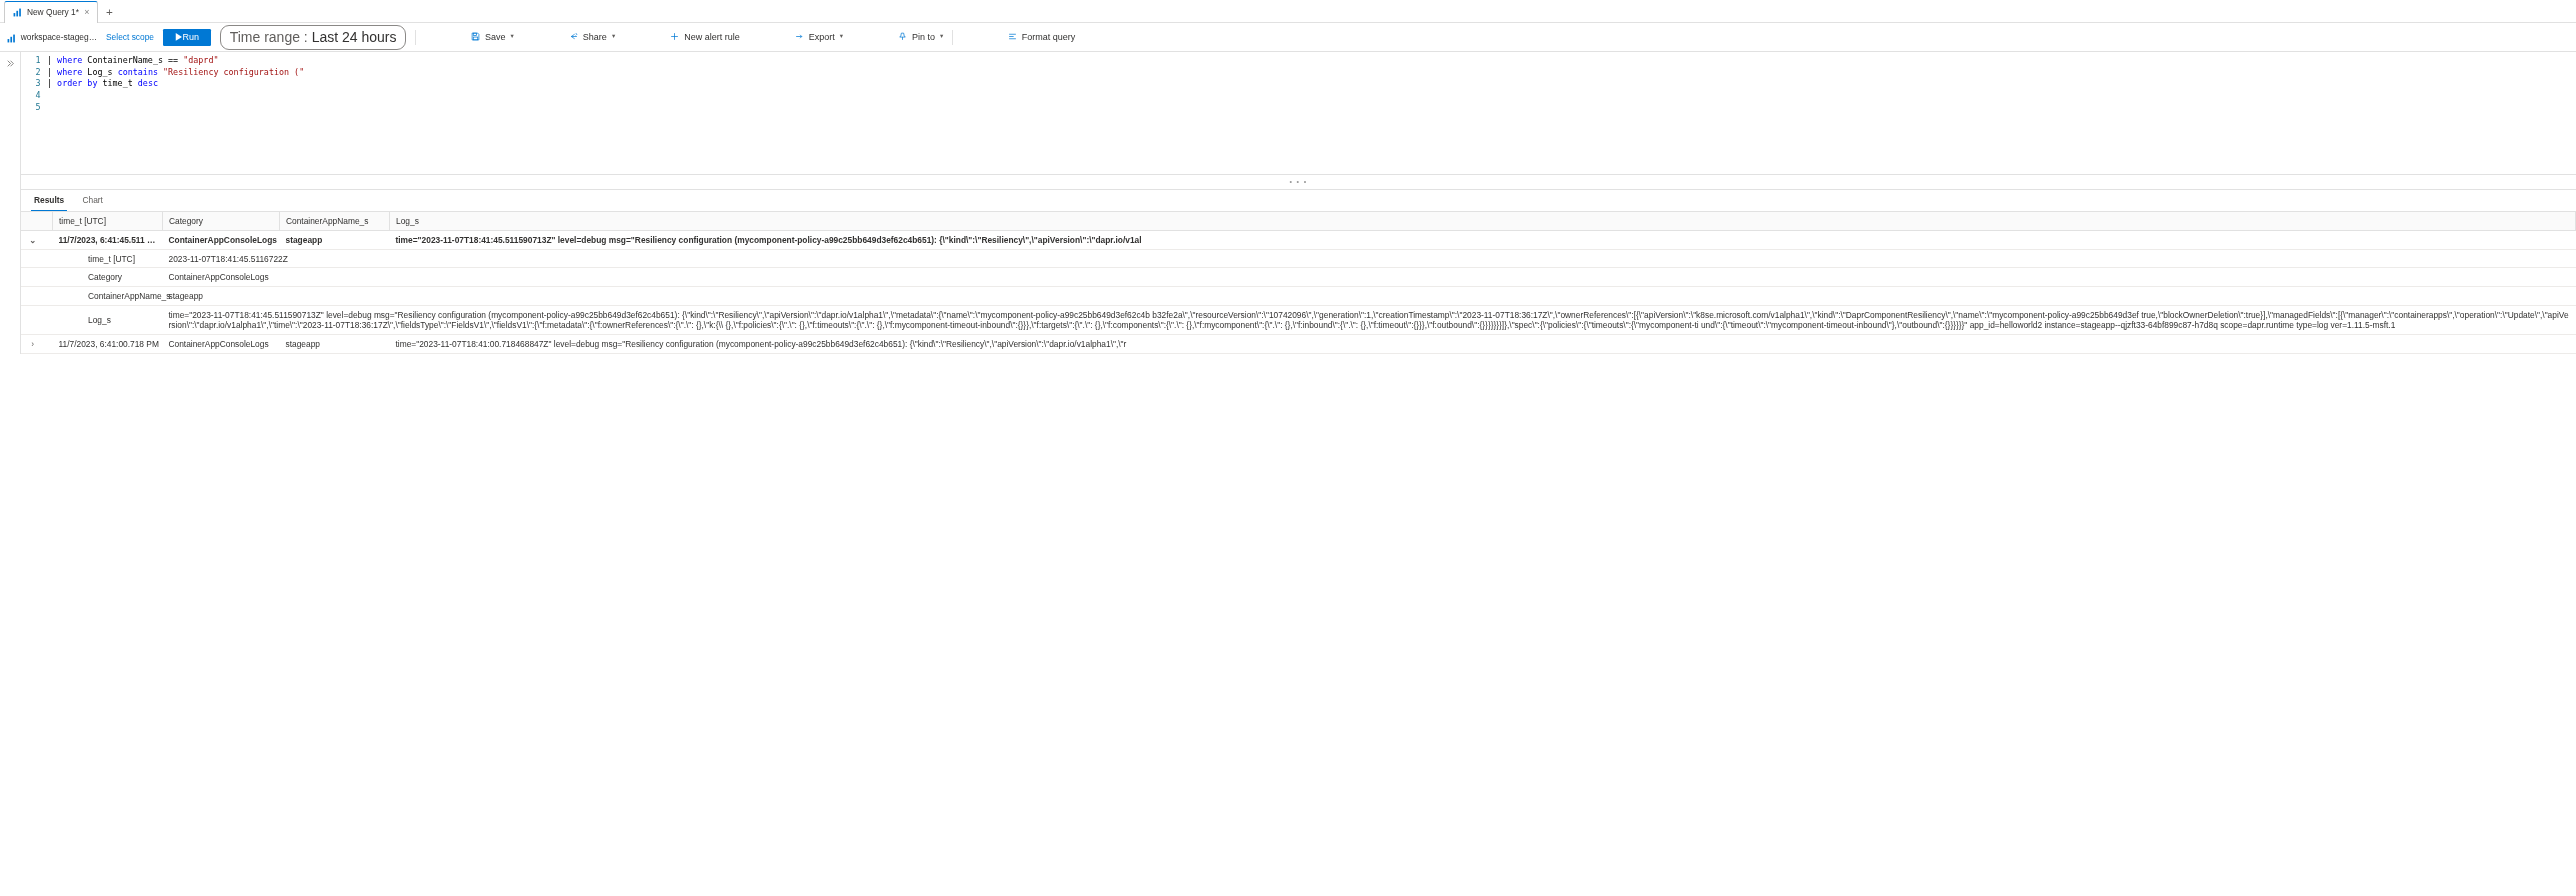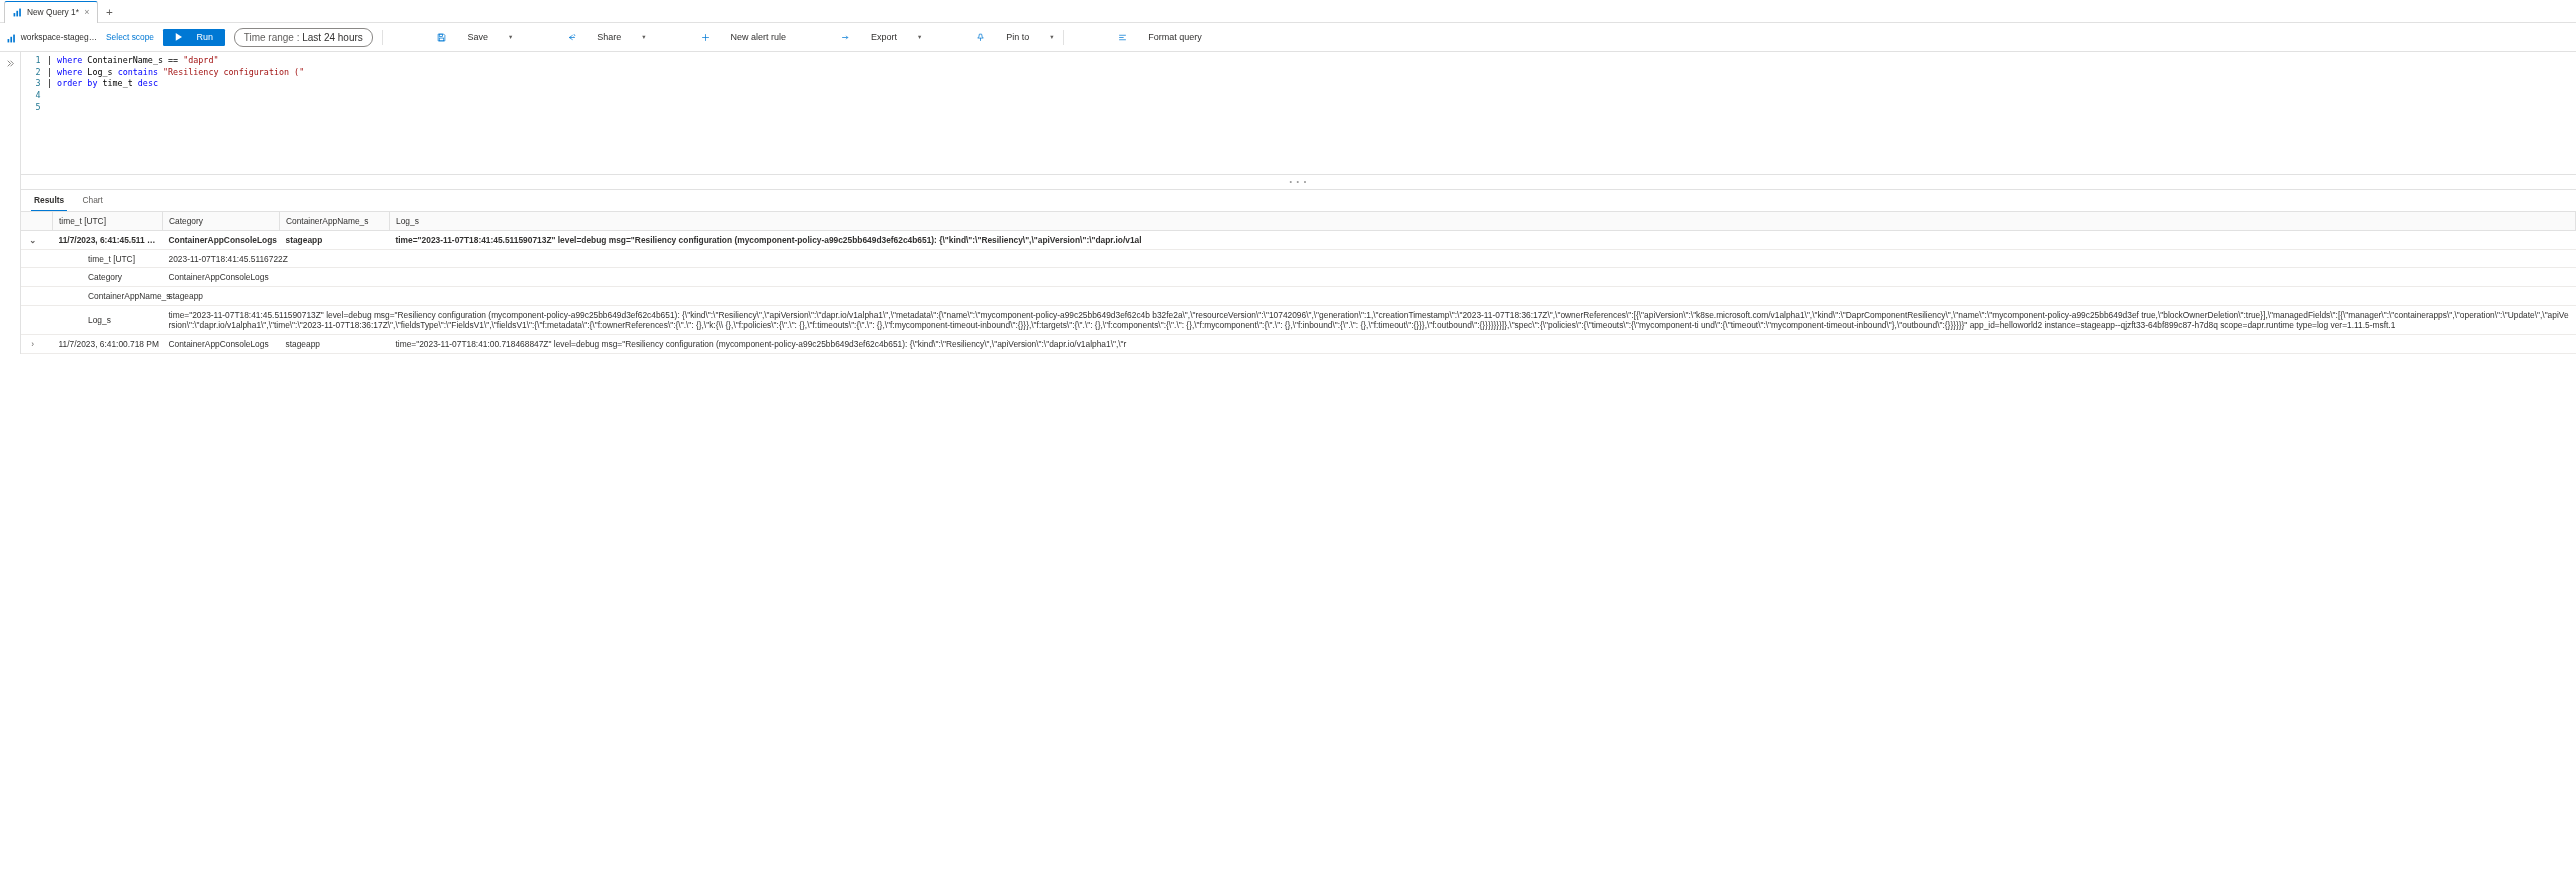--- a/index.html
+++ b/index.html
@@ -11,25 +11,25 @@
   .tab.active { border-top: 1.3px solid #0078d4; }
   .tab .azicon { color: #0078d4; }
   .tab .close { color: #888; font-size: 9px; cursor: pointer; }
   .add-tab { padding: 0 7.8px; font-size: 11.7px; color: #605e5c; cursor: pointer; }
   
   
   .toolbar { display: flex; align-items: center; gap: 9px; height: 29px; padding: 0 6.5px; border-bottom: 0.6px solid #e1e1e1; }
   .ws { display: flex; align-items: center; gap: 5.2px; color: #323130; max-width: 117px; white-space: nowrap; overflow: hidden; text-overflow: ellipsis; justify-content: center; }
   .ws .azicon { color: #0078d4; flex-shrink: 0; }
   .scope-link { color: #0078d4; cursor: pointer; }
-  .run-btn { display: flex; align-items: center; gap: 14px; background: #0078d4; color: #fff; border: none; border-radius: 1.3px; padding: 3.9px 11.7px; font-size: 9px; cursor: pointer; }
+  .run-btn { display: flex; align-items: center; gap: 0; background: #0078d4; color: #fff; border: none; border-radius: 1.3px; padding: 3.9px 11.7px; font-size: 9px; cursor: pointer; }
   .run-btn svg { fill: #fff; }
-  .time-range { border: 0.6px solid #8a8886; border-radius: 9px; padding: 3.2px 9px; font-size: 10px; cursor: pointer; }
+  .time-range { border: 0.6px solid #8a8886; border-radius: 9px; padding: 3.2px 9px; font-size: 14px; cursor: pointer; }
   .time-range .label { color: #605e5c; }
-  .tool-item { display: flex; align-items: center; gap: 21px; color: #323130; cursor: pointer; font-size: 9px; padding-left: 46px; }
+  .tool-item { display: flex; gap: 5px; color: #323130; cursor: pointer; font-size: 9px; padding-left: 46px; }
   .tool-item .ico { color: #0078d4; display: inline-flex; }
   .sep { width: 0.6px; height: 14.3px; background: #e1e1e1; }
   .chev { font-size: 6.5px; color: #605e5c; }
   
   
   .main { display: flex; }
   .collapse-rail { width: 21px; border-right: 0.6px solid #e1e1e1; display: flex; align-items: flex-start; justify-content: center; padding-top: 6.5px; cursor: pointer; color: #605e5c; }
   .work { flex: 1; display: flex; flex-direction: column; overflow-x: hidden; }
   
   

